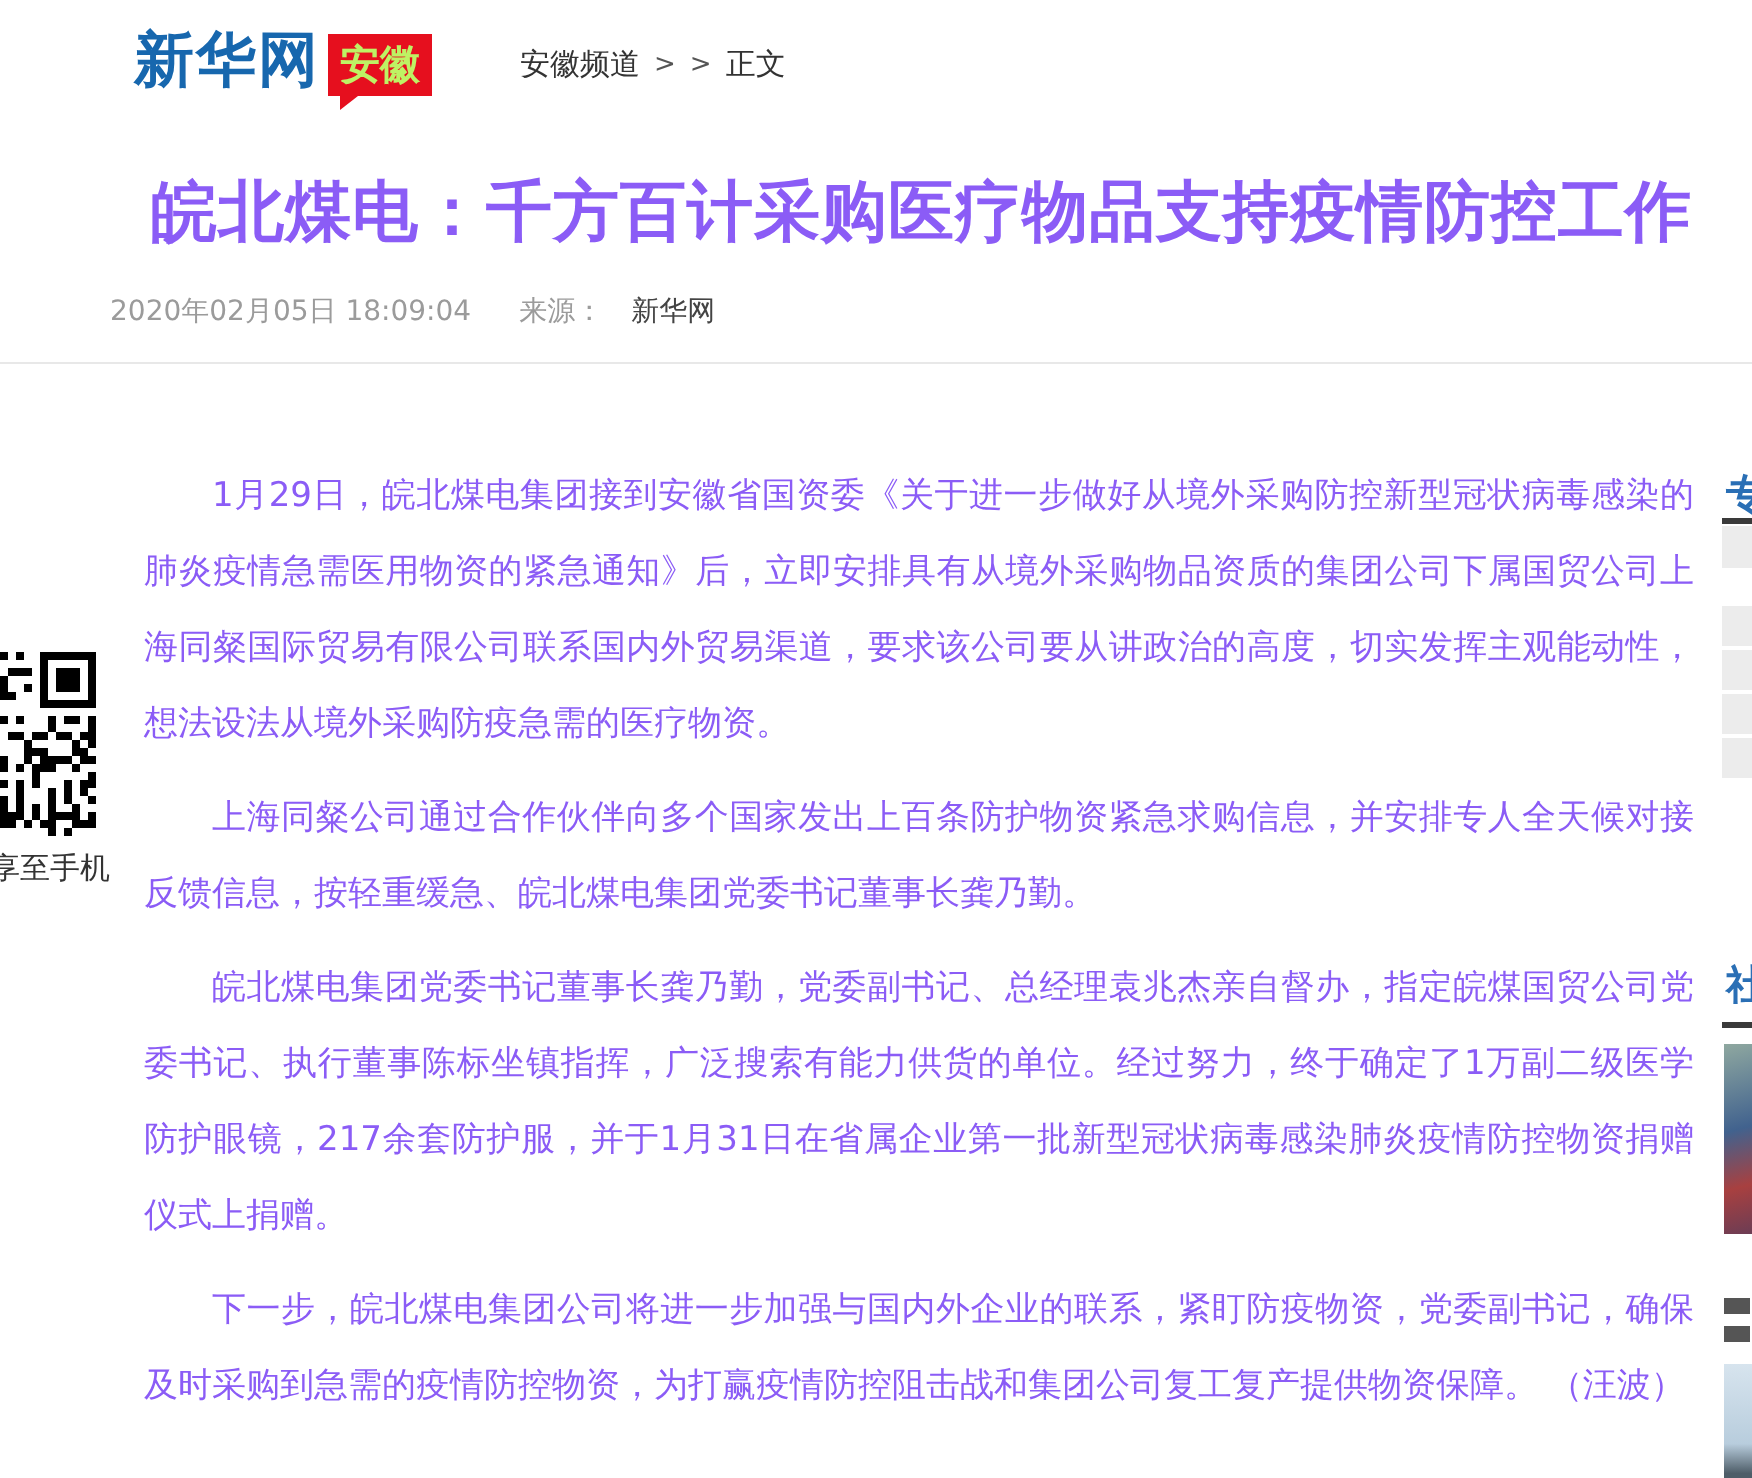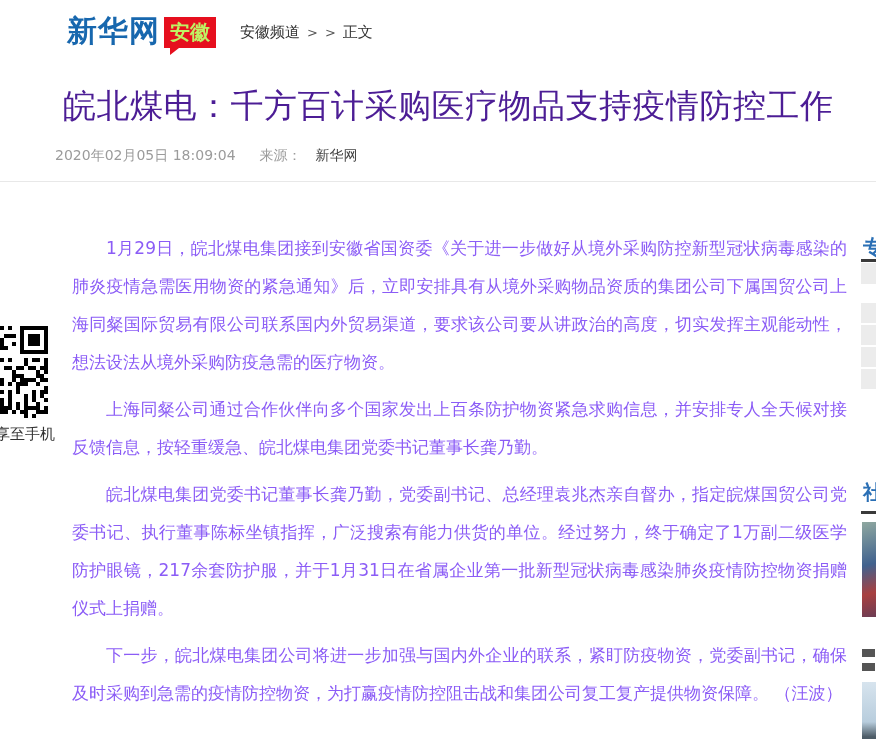--- a/index.html
+++ b/index.html
@@ -7,27 +7,27 @@
     font-family:"DejaVu Sans","Liberation Sans",sans-serif; position:relative; }
 
   
   .site-header { height:60px; padding:14px 0 0 67px; display:flex; align-items:flex-start; }
   .logo-wrap { display:flex; align-items:flex-start; cursor:pointer; }
   .logo-text { color:#1767ae; font-size:30px; font-weight:bold; letter-spacing:1px; line-height:34px; }
   .logo-badge { position:relative; margin:3px 0 0 4px; background:#e60f1e; color:#bef264;
     font-size:20px; font-weight:bold; padding:3px 6px 4px; line-height:24px; }
   .logo-badge::after { content:""; position:absolute; left:6px; bottom:-7px; width:0; height:0;
     border-left:9px solid #e60f1e; border-bottom:7px solid transparent; }
-  .breadcrumb { margin:9px 0 0 24px; font-size:15px; color:#333; display:flex; gap:7px; align-items:center; }
+  .breadcrumb { margin:9px 0 0 44px; font-size:15px; color:#333; display:flex; gap:7px; align-items:center; }
   .breadcrumb .sep { color:#555; font-size:13px; }
   .breadcrumb .crumb { cursor:pointer; }
 
   
   .article-title { margin:26px 30px 0 63px; font-size:33px; line-height:40px;
-    font-weight:normal; color:#4c1d95; letter-spacing:0.5px; white-space:nowrap; }
+    font-weight:bold; color:#8b5cf6; letter-spacing:0.5px; white-space:nowrap;text-align:right; }
   .article-meta { margin:21px 0 0 55px; font-size:14px; color:#9b9b9b; display:flex; align-items:center; }
   .article-meta .src-label { margin-left:24px; }
   .article-meta .src { margin-left:14px; color:#444; }
   .divider { margin-top:16px; border:none; border-top:1px solid #e8e8e8; height:0; width:100%; }
   .article-body { margin:47px 29px 0 72px; font-size:17px; line-height:38px;
     color:#8b5cf6; text-align:justify; }
   .article-body p { text-indent:2em; margin-bottom:9px; }
 
   
   .share-widget { position:absolute; left:-44px; top:326px; width:92px; }

